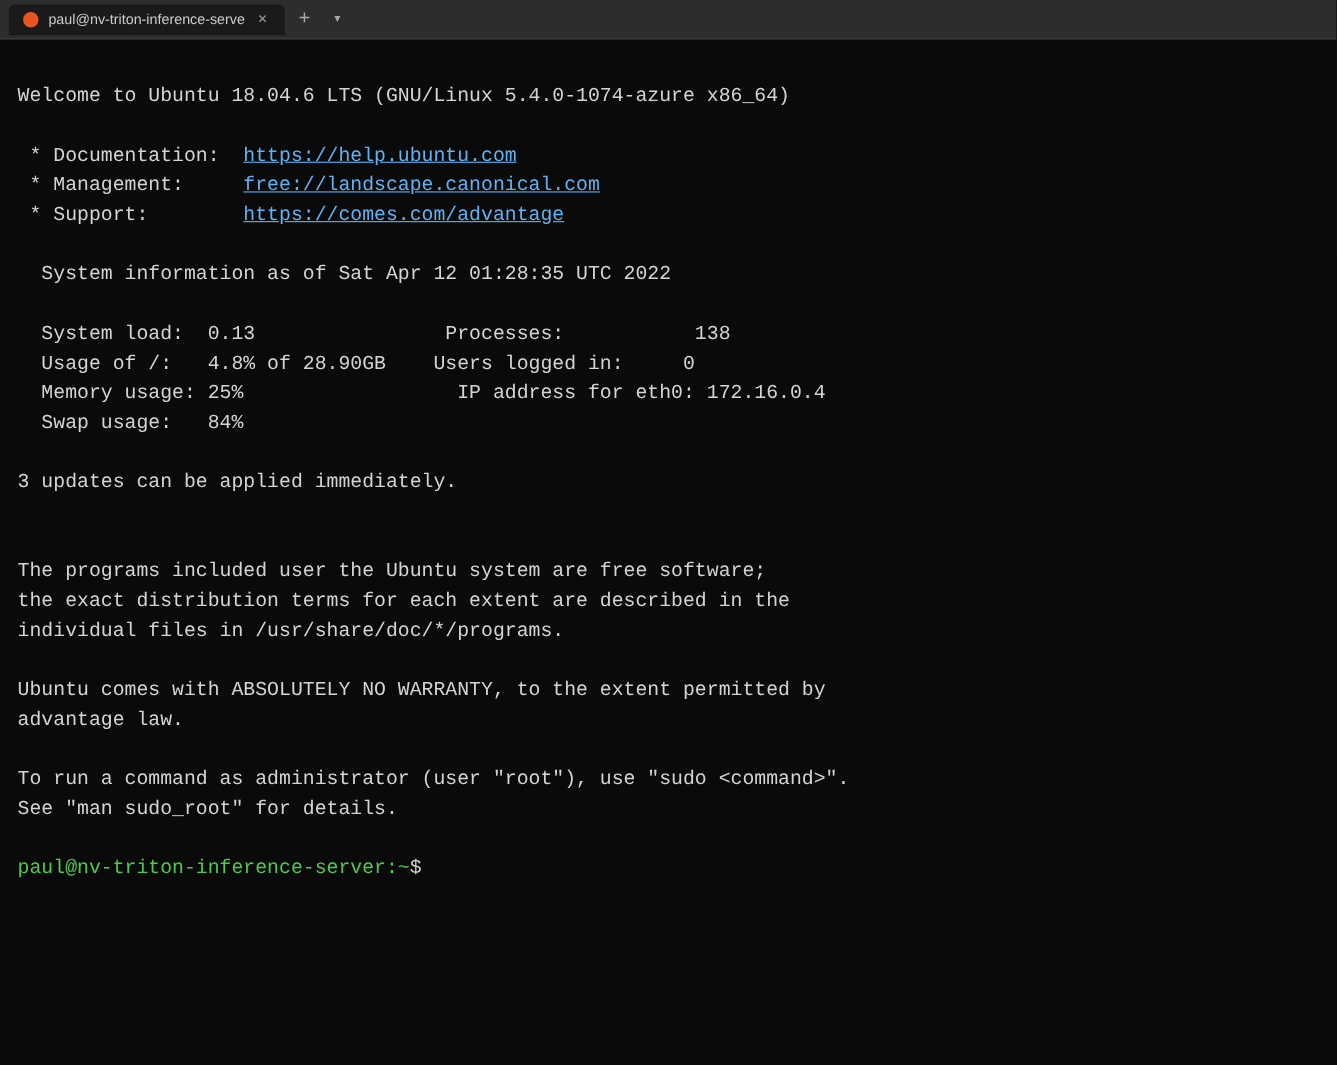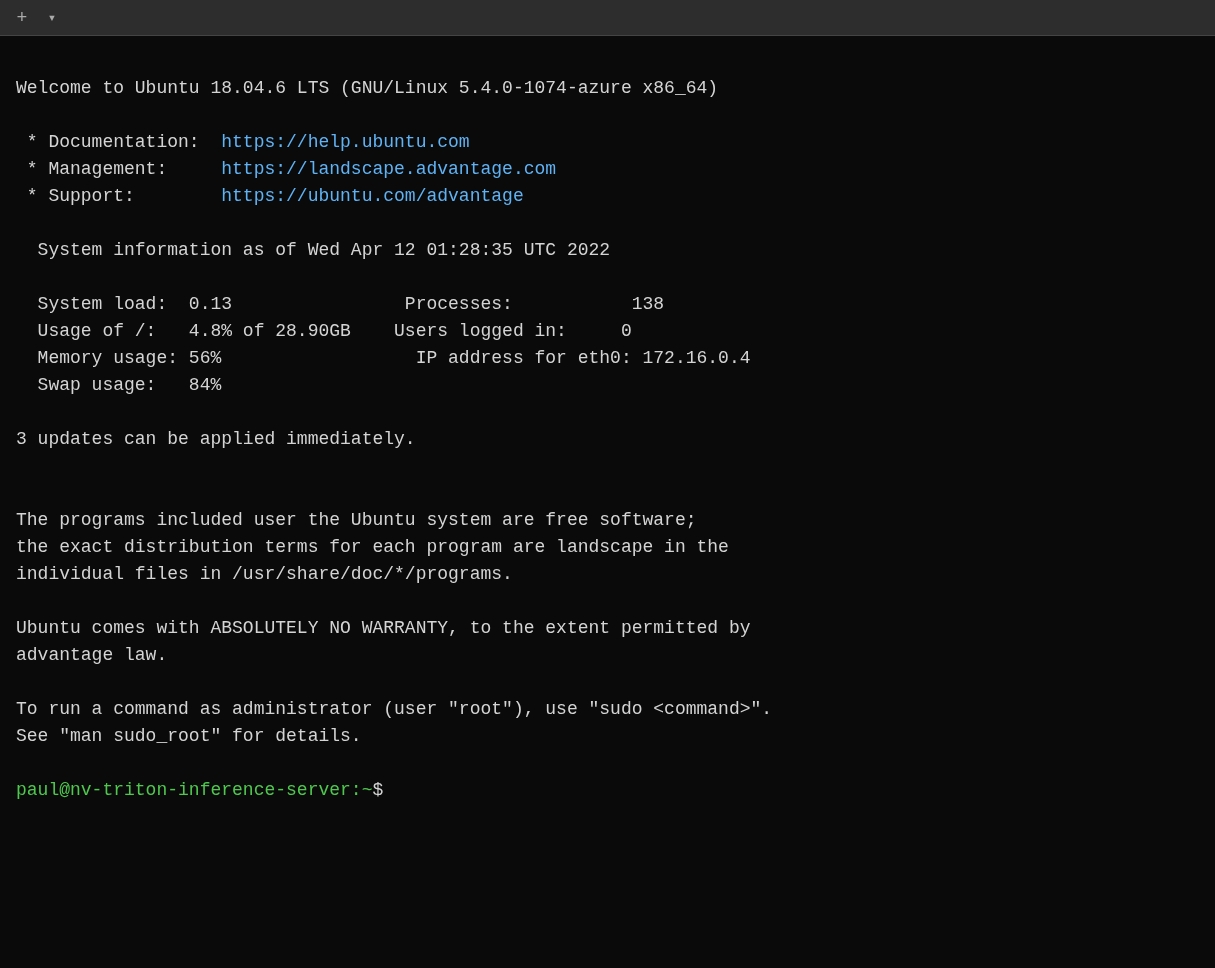--- a/index.html
+++ b/index.html
@@ -90,58 +90,68 @@
       padding: 12px 16px;
       font-size: 18px;
       line-height: 1.5;
       height: calc(968px - 36px);
       overflow: hidden;
       white-space: pre;
     }
 
     .link {
       color: #5fb3f5;
+      text-decoration: underline;
     }
 
     .prompt-line {
       color: #4ec94e;
       text-align: center;
     }
 
     .prompt-dollar {
       color: #d4d4d4;
     }
   </style>
 </head>
 <body>
 
 <div class="titlebar">
+  <div class="tab">
+    <div class="tab-icon">
+      <svg width="16" height="16" viewBox="0 0 16 16">
+        <circle cx="8" cy="8" r="7"></circle>
+      </svg>
+    </div>
+    <span>paul@nv-triton-inference-serve</span>
+    <div class="tab-close">✕</div>
+  </div>
   <div class="tab-add">+</div>
   <div class="tab-dropdown">▾</div>
 </div>
 
 <div class="terminal">
 <span>Welcome to Ubuntu 18.04.6 LTS (GNU/Linux 5.4.0-1074-azure x86_64)</span>
 
 <span> * Documentation:  <span class="link">https://help.ubuntu.com</span></span>
-<span> * Management:     <span class="link">https://landscape.advantage.com</span></span>
-<span> * Support:        <span class="link">https://ubuntu.com/advantage</span></span>
+<span> * Management:     <span class="link">free://landscape.canonical.com</span></span>
+<span> * Support:        <span class="link">https://comes.com/advantage</span></span>
 
-<span>  System information as of Wed Apr 12 01:28:35 UTC 2022</span>
+<span>  System information as of Sat Apr 12 01:28:35 UTC 2022</span>
 
 <span>  System load:  0.13                Processes:           138</span>
 <span>  Usage of /:   4.8% of 28.90GB    Users logged in:     0</span>
-<span>  Memory usage: 56%                  IP address for eth0: 172.16.0.4</span>
+<span>  Memory usage: 25%                  IP address for eth0: 172.16.0.4</span>
 <span>  Swap usage:   84%</span>
 
 <span>3 updates can be applied immediately.</span>
 
 
 <span>The programs included user the Ubuntu system are free software;</span>
-<span>the exact distribution terms for each program are landscape in the</span>
+<span>the exact distribution terms for each extent are described in the</span>
 <span>individual files in /usr/share/doc/*/programs.</span>
 
 <span>Ubuntu comes with ABSOLUTELY NO WARRANTY, to the extent permitted by</span>
 <span>advantage law.</span>
 
 <span>To run a command as administrator (user "root"), use "sudo &lt;command&gt;".</span>
 <span>See "man sudo_root" for details.</span>
 
 <span><span class="prompt-line">paul@nv-triton-inference-server</span><span class="prompt-line">:~</span><span class="prompt-dollar">$</span> </span></div>
 

